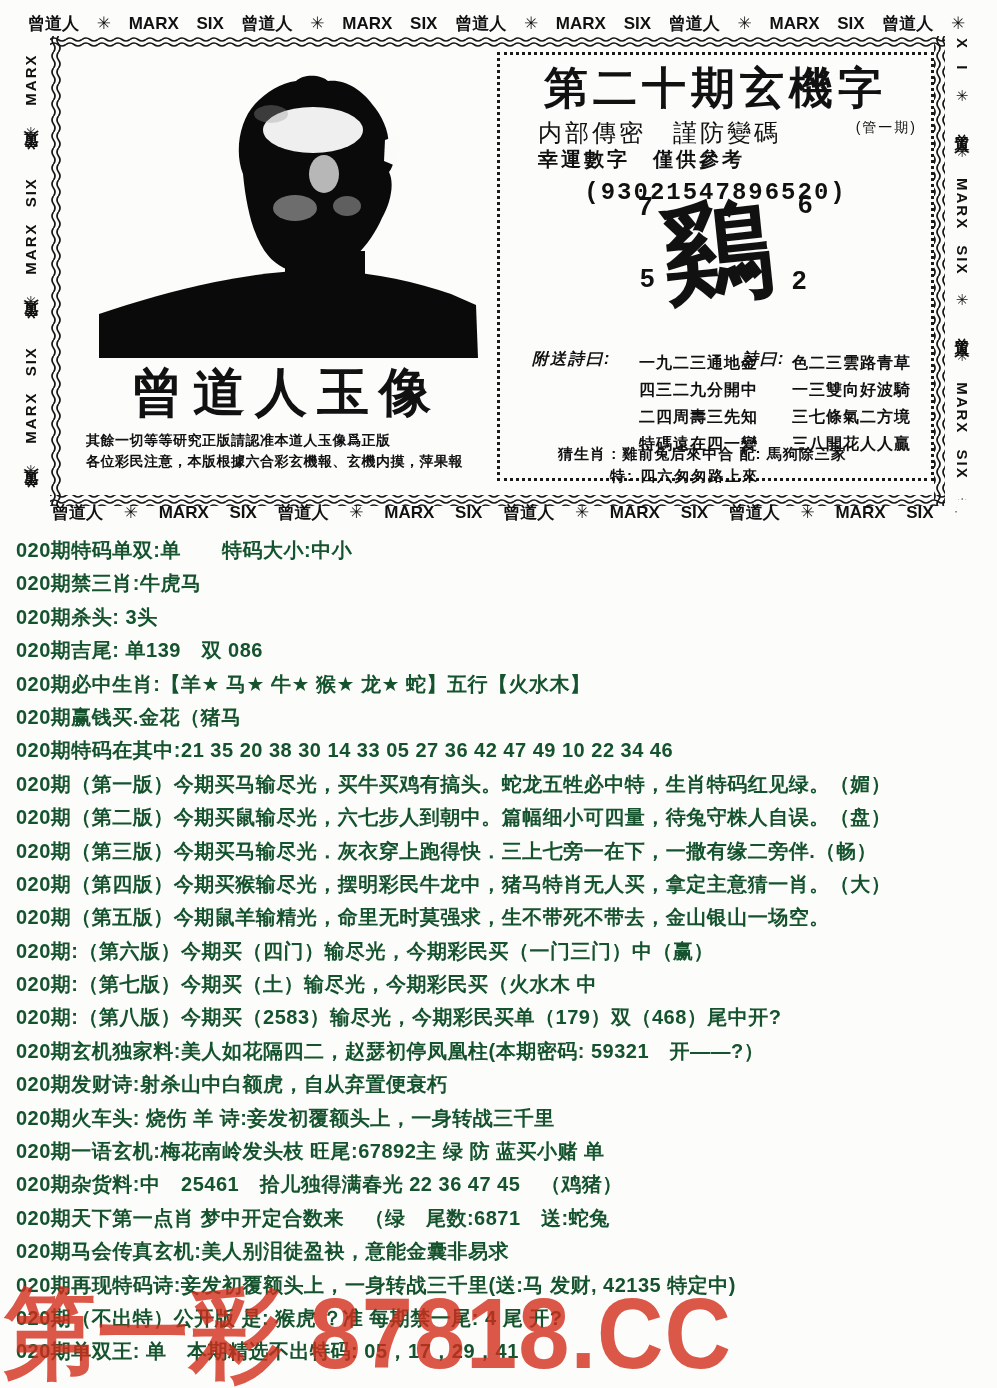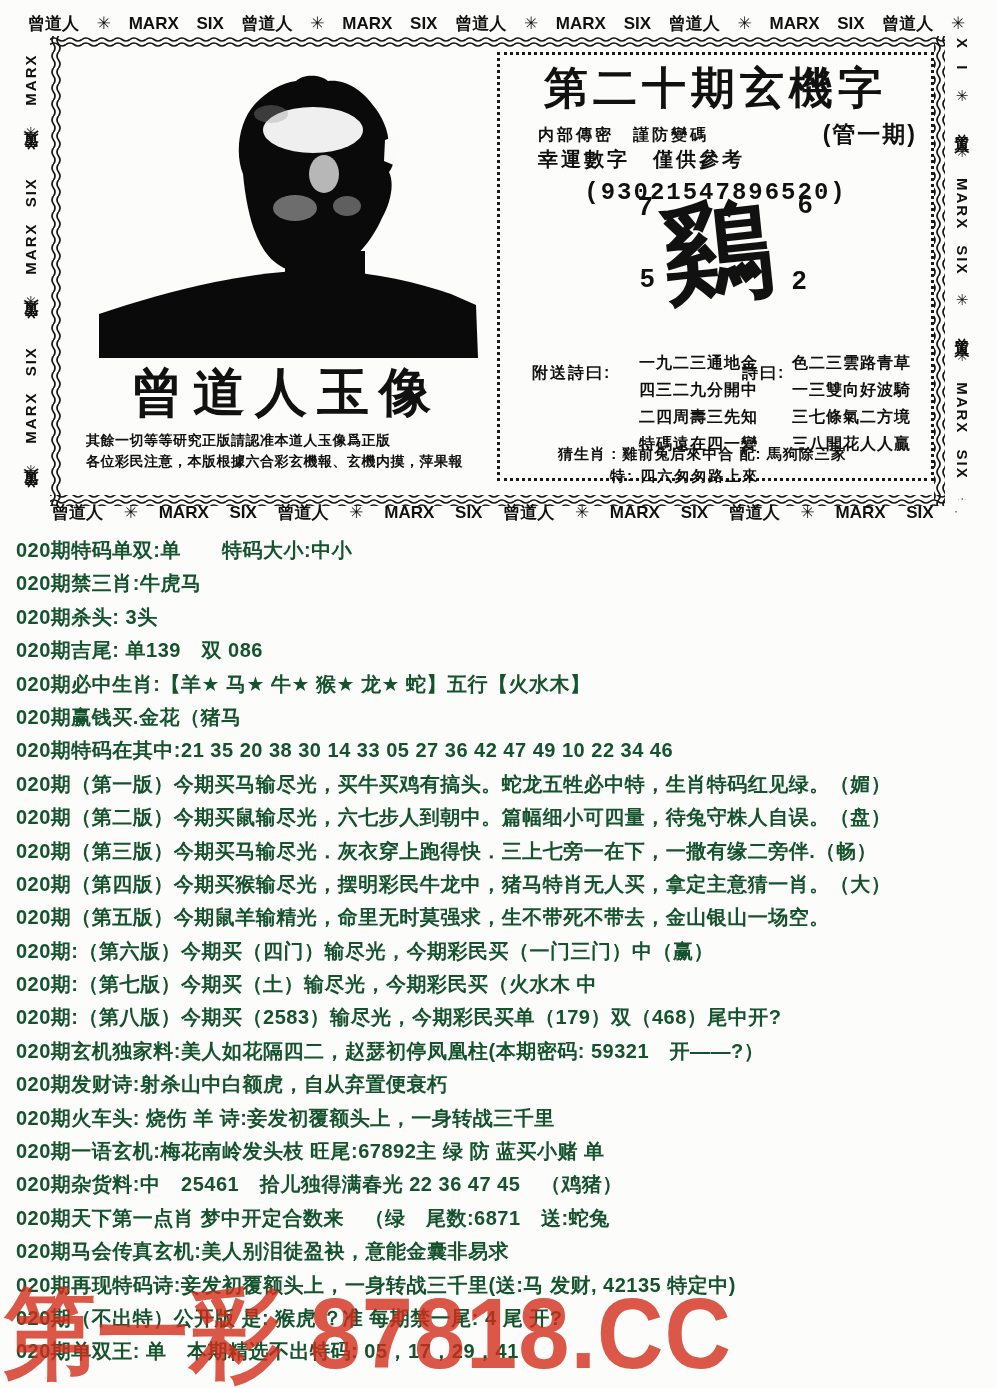--- a/index.html
+++ b/index.html
@@ -44,41 +44,41 @@
   
   .mbox {
     position:absolute; left:497px; top:52px; width:437px; height:429px;
     border:3px dotted #1a1a1a; box-sizing:border-box;
   }
   .mbox-title {
     position:absolute; left:0; top:4px; width:100%; text-align:center;
     font-family:"Liberation Serif","DejaVu Serif",serif;
     font-size:44px; font-weight:bold; letter-spacing:5px; white-space:nowrap;
   }
-  .mbox-row1      { position:absolute; left:38px;  top:62px;  font-size:16px; font-weight:bold; letter-spacing:3px;margin-top:8px; }
-  .mbox-row1-note { position:absolute; right:14px; top:64px;  font-size:23px; font-weight:bold; letter-spacing:2px; }
+  .mbox-row1      { position:absolute; left:38px;  top:62px;  font-size:24px; font-weight:normal; letter-spacing:3px; }
+  .mbox-row1-note { position:absolute; right:14px; top:64px;  font-size:14px; font-weight:normal; letter-spacing:2px; }
   .mbox-row2      { position:absolute; left:38px;  top:91px;  font-size:20px; font-weight:bold; letter-spacing:3px; }
   .mbox-lucky {
     position:absolute; left:0; top:124px; width:100%; text-align:center;
     font-family:"Liberation Mono","DejaVu Sans Mono",monospace;
     font-size:24px; font-weight:bold; letter-spacing:2px;
   }
   .zwrap { position:absolute; left:120px; top:148px; width:220px; height:135px; }
   .zchar {
     position:absolute; left:44px; top:-24px;
     font-family:"Liberation Serif","DejaVu Serif",serif;
     font-size:108px; font-weight:bold; transform:rotate(-6deg);
   }
   .znum { position:absolute; font-size:26px; font-weight:bold; }
   .n7 { left:18px;  top:-12px; }
   .n6 { left:178px; top:-14px; }
   .n5 { left:20px;  top:60px; }
   .n2 { left:172px; top:62px; }
   .poems { position:absolute; left:30px; top:288px; width:400px; height:110px; font-size:16px; font-weight:bold; }
-  .poem-label { position:absolute; top:20px; letter-spacing:2px; }
+  .poem-label { position:absolute; top:6px; letter-spacing:2px;font-style:italic; }
   .pll { left:2px; }
   .prl { left:212px; }
   .poem-col { position:absolute; top:6px; line-height:27px; letter-spacing:1px; }
   .plc { left:80px;margin-left:29px; }
   .prc { left:262px; }
   .zline { position:absolute; left:58px;  top:390px; font-size:15px; font-weight:bold; letter-spacing:1px; white-space:nowrap; }
   .sline { position:absolute; left:110px; top:412px; font-size:15px; font-weight:bold; letter-spacing:2px; white-space:nowrap; }
 
   
   .body-lines { position:absolute; left:16px; top:534px; width:980px; }

